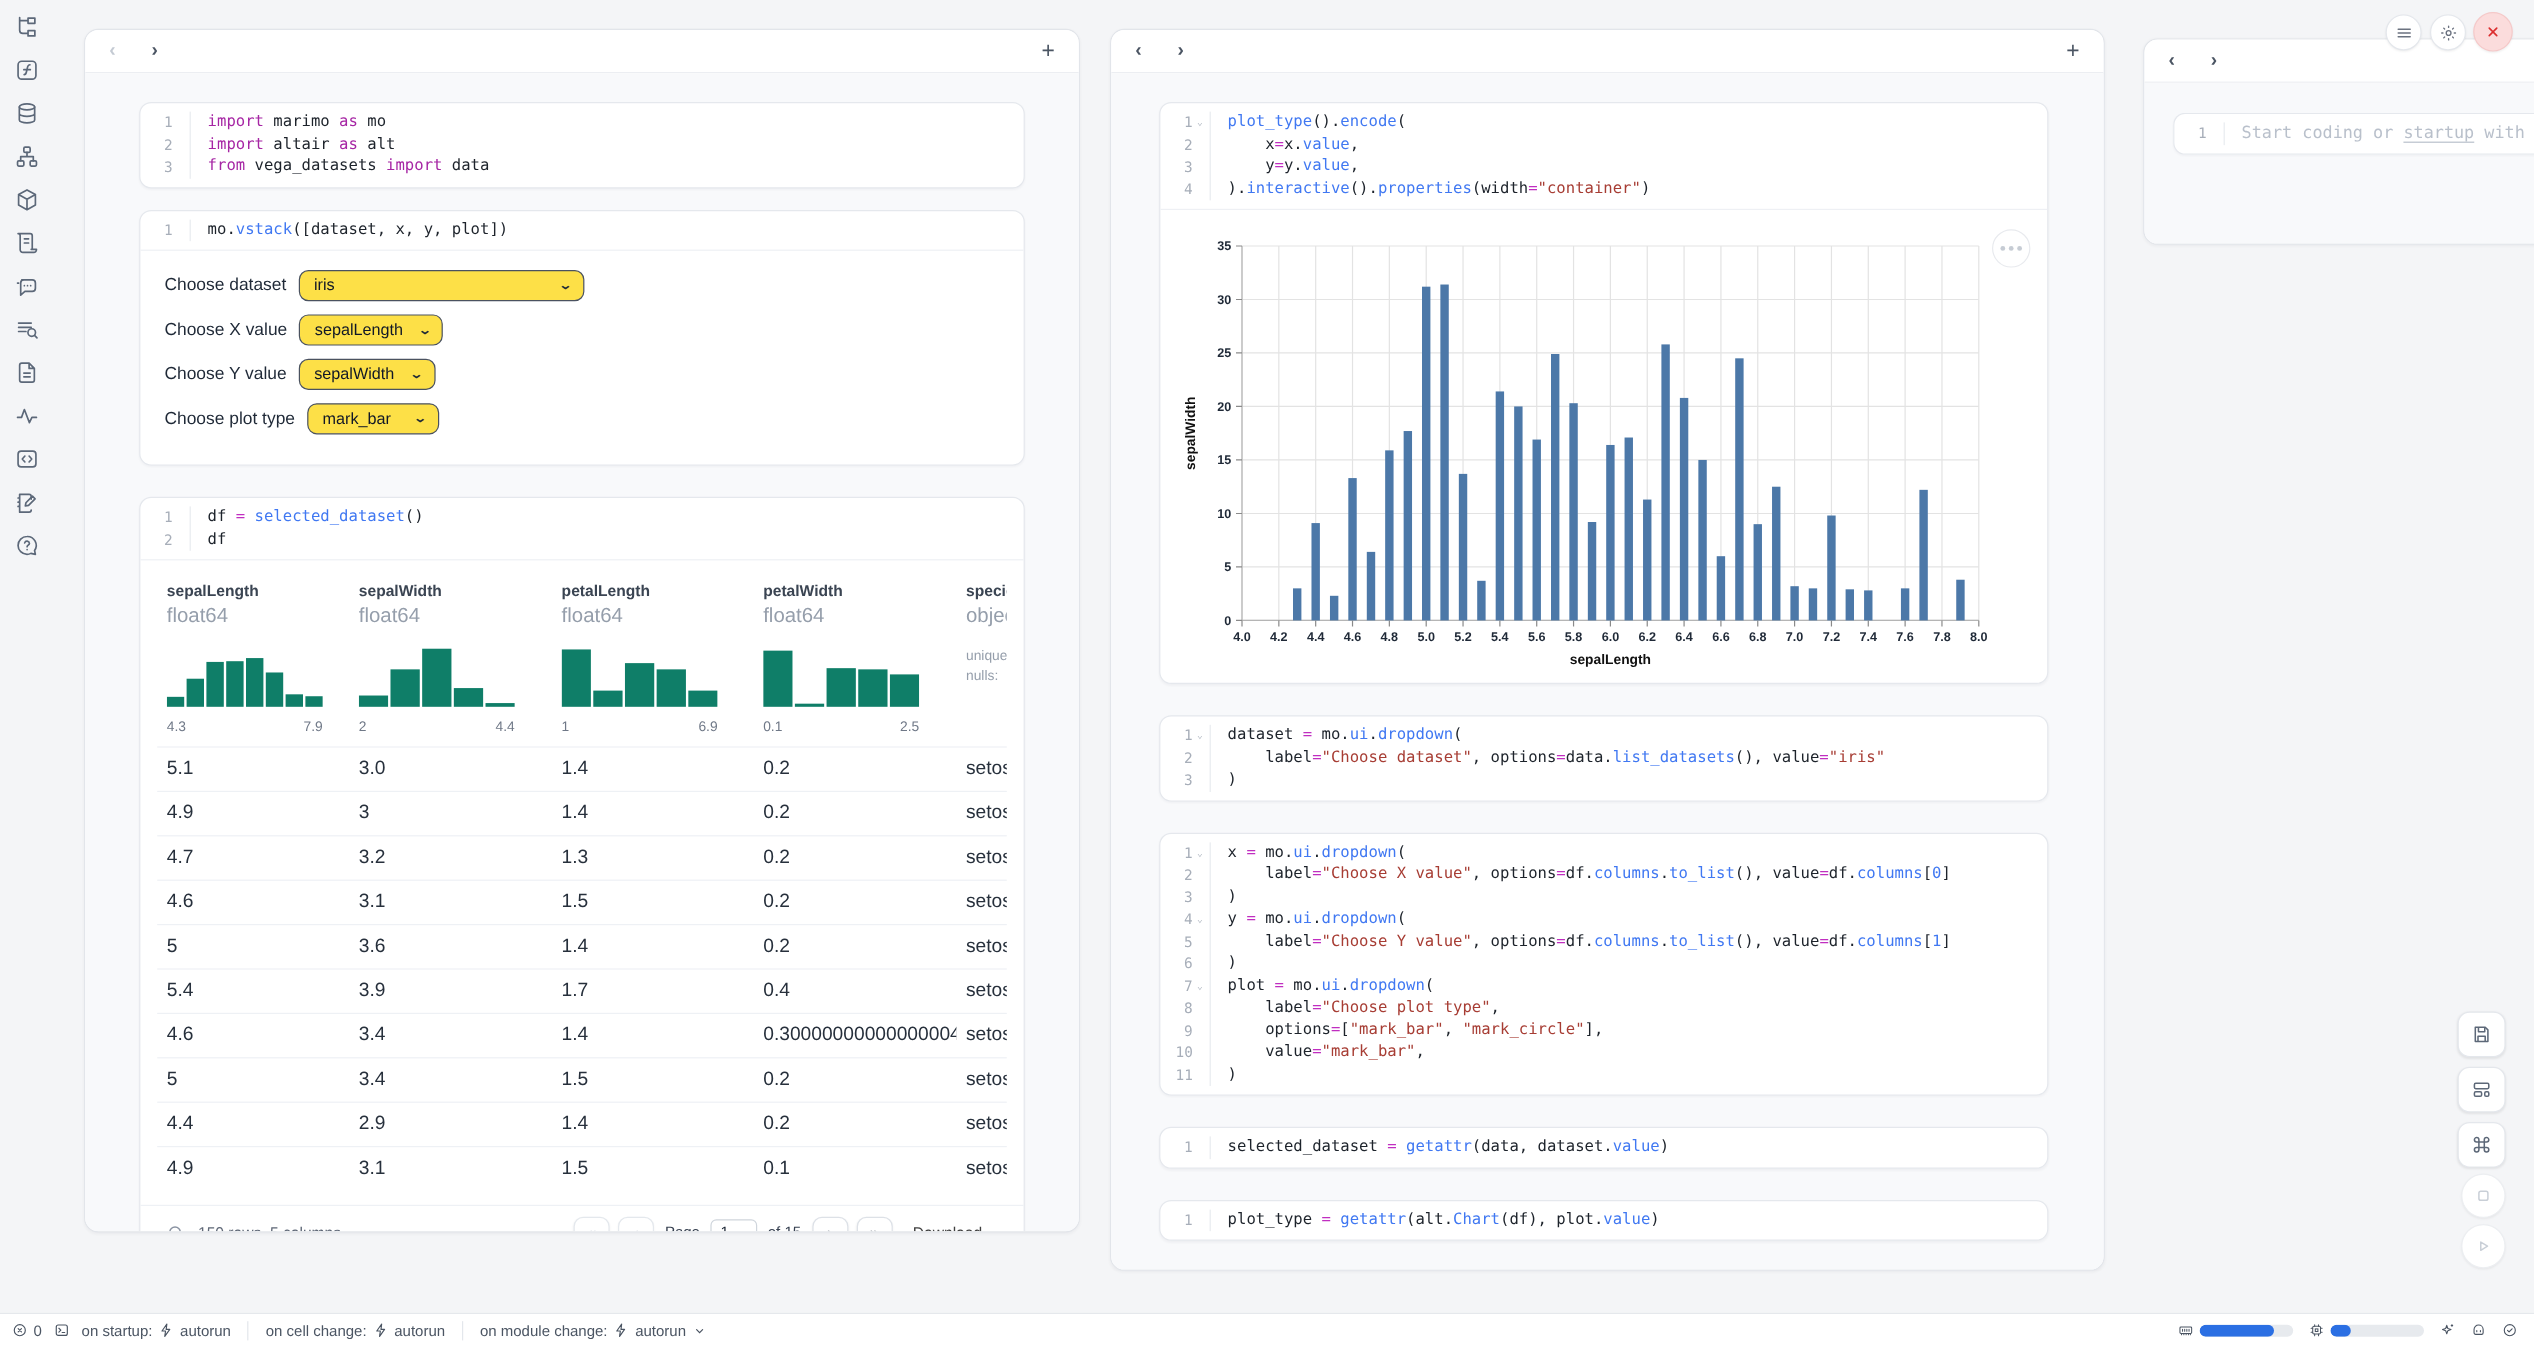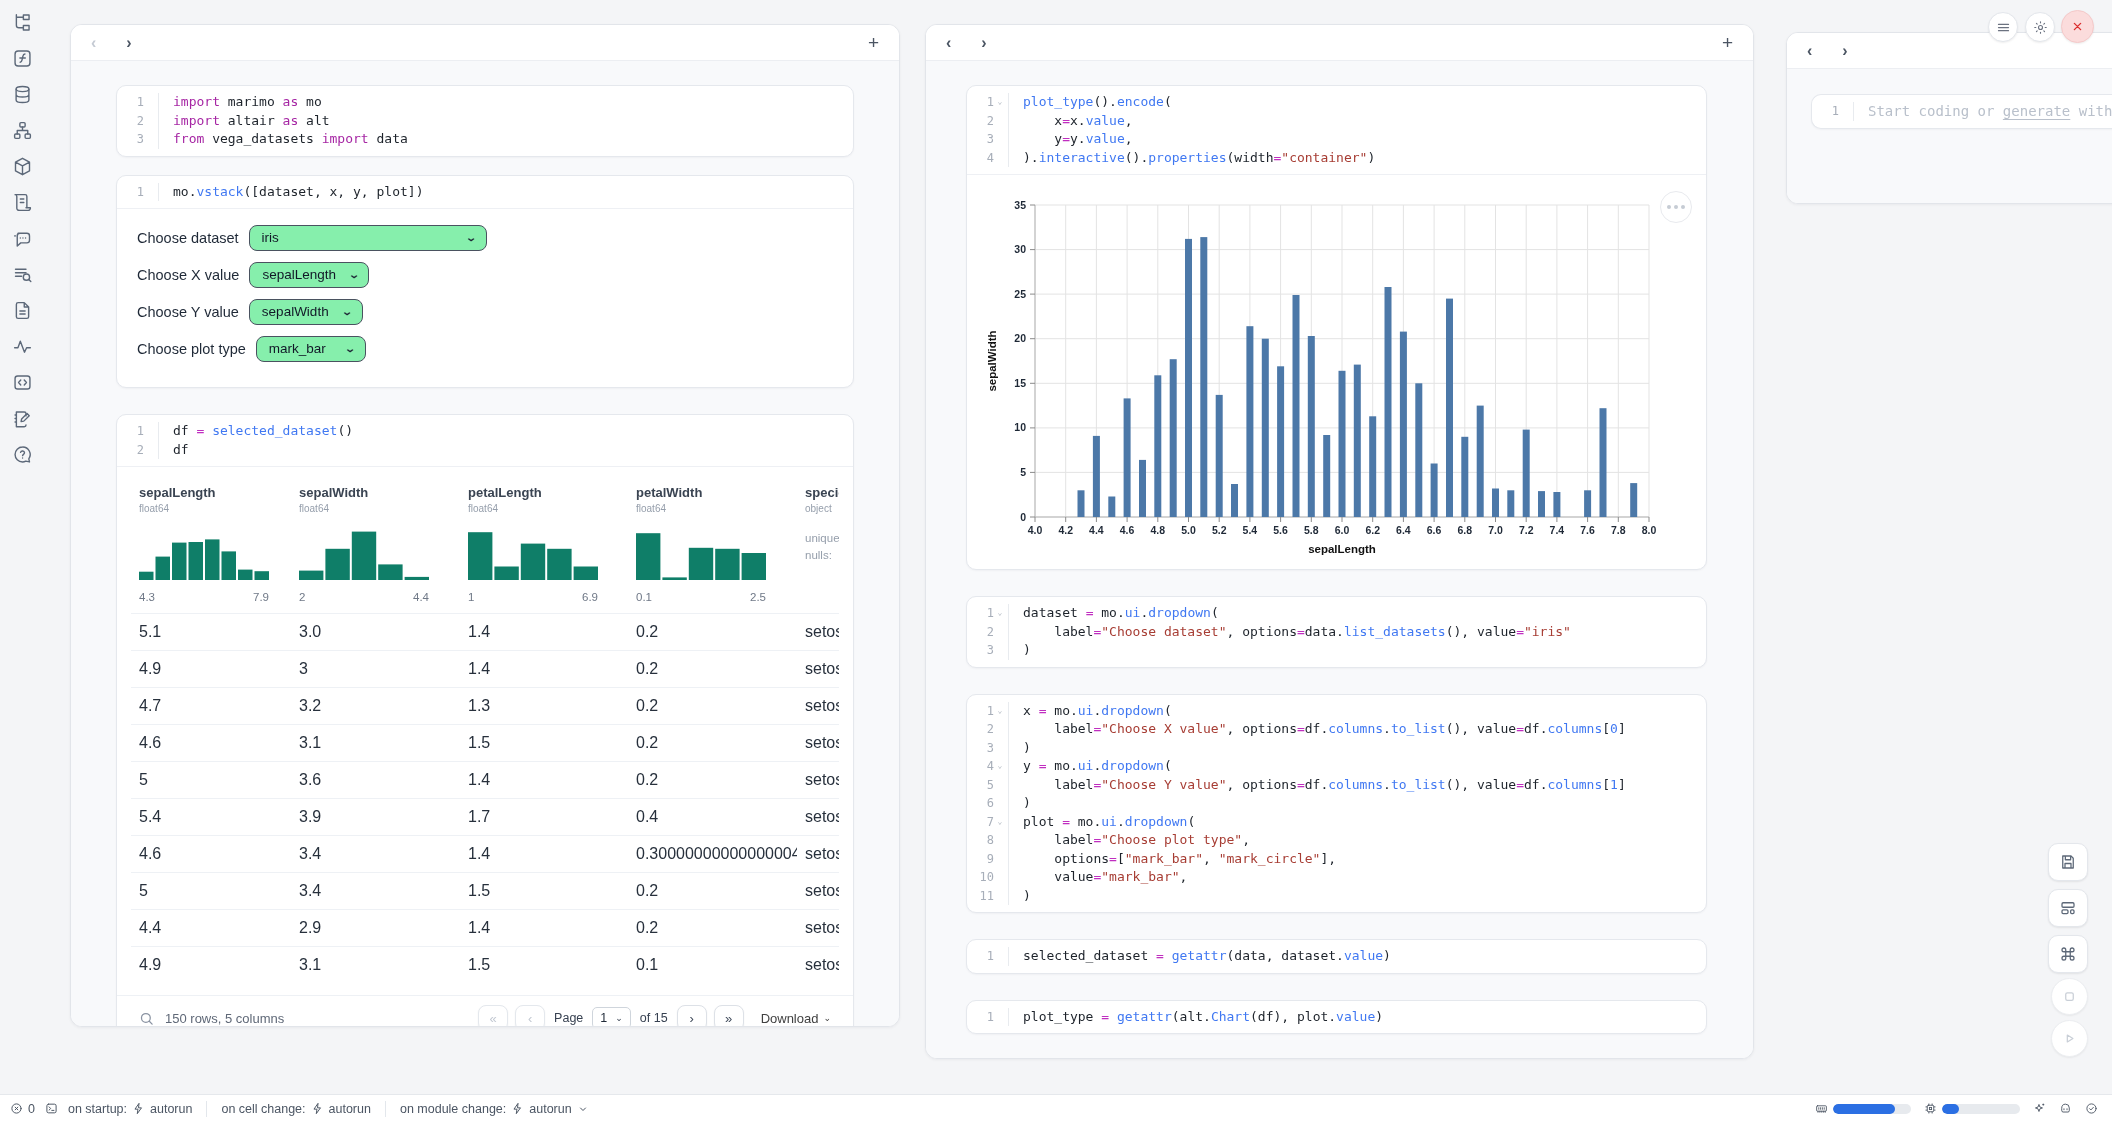--- a/index.html
+++ b/index.html
@@ -46,29 +46,29 @@
   .ph { color:#b9c0cb; } .ph-u { color:#b9c0cb; text-decoration:underline; text-underline-offset:3px; }
   #panel-right .cell { border-radius:10px 0 0 10px; border-right:none; }
   #panel-right .lines { font-size:14px; }
 
   
   .controls { padding:16px 20px 14px; }
   .ctl-row { display:flex; align-items:center; margin-bottom:11px; }
   .ctl-label { font-size:14.5px; color:#1f2937; margin-right:10px; }
   .select { display:inline-flex; align-items:center; justify-content:space-between;
             border:1.3px solid #4a5260; border-radius:8px; padding:4px 10px 5px 12px;
-            font-size:13.5px; color:#111827; background:#86efac; cursor:pointer; gap:14px; }
+            font-size:13.5px; color:#111827; background:#fde047; cursor:pointer; gap:14px; }
   .select .chev { font-size:10px; color:#1f2937; font-weight:bold; transform:scaleX(1.4); }
 
   
   .table-wrap { padding:12px 14px 0; }
   .t-grid { display:grid; grid-template-columns:160px 169px 168px 169px minmax(0,1fr); }
   .t-col { padding:6px 8px 0; overflow:hidden; }
   .t-name { font-size:13px; font-weight:bold; color:#3a4452; white-space:nowrap; }
-  .t-type { font-size:10px; color:#959eab; margin-top:3px; white-space:nowrap; }
+  .t-type { font-size:17px; color:#959eab; margin-top:3px; white-space:nowrap; }
   .t-hist { margin-top:10px; height:62px; }
   .t-stats { font-size:11.5px; color:#959eab; margin-top:16px; line-height:17px; white-space:nowrap; }
   .minmax { display:flex; justify-content:space-between; font-size:11.5px; color:#6f7887;
             margin:5px 0 10px; width:130px;gap:43px; }
   .t-row { display:grid; grid-template-columns:160px 169px 168px 169px minmax(0,1fr);
            border-top:1px solid #eef1f5; }
   .t-cell { padding:9px 8px; font-size:16px; color:#27303c; white-space:nowrap; overflow:hidden; }
   .t-footer { display:flex; align-items:center; gap:7px; border-top:1px solid #eef1f5;
               padding:9px 8px 11px; margin:12px -14px; padding-left:22px; padding-right:22px; }
   .t-summary { font-size:13px; color:#5f6877; margin-left:4px; }
@@ -694,21 +694,21 @@
     </div>
     <div class="panel-body">
       <div class="cell">
         <div class="code-area">
           <div class="gutter">
             <div class="gl">
                 <span class="num">1</span>
                 <span class="fold"></span>
               </div>
           </div>
-          <div class="lines"><span class="ph">Start coding or </span><span class="ph-u">generate</span><span class="ph"> with</span></div>
+          <div class="lines"><span class="ph">Start coding or </span><span class="ph-u">startup</span><span class="ph"> with</span></div>
         </div>
       </div>
     </div>
   </section>
 
   <div class="circle-btn" id="btn-menu" style="left:1988px;top:12px;width:30px;height:30px;">
     <svg viewBox="0 0 24 24" fill="none" stroke="currentColor" stroke-width="2" stroke-linecap="round">
         <path d="M4 7h16M4 12h16M4 17h16"></path>
       </svg>
   </div>

